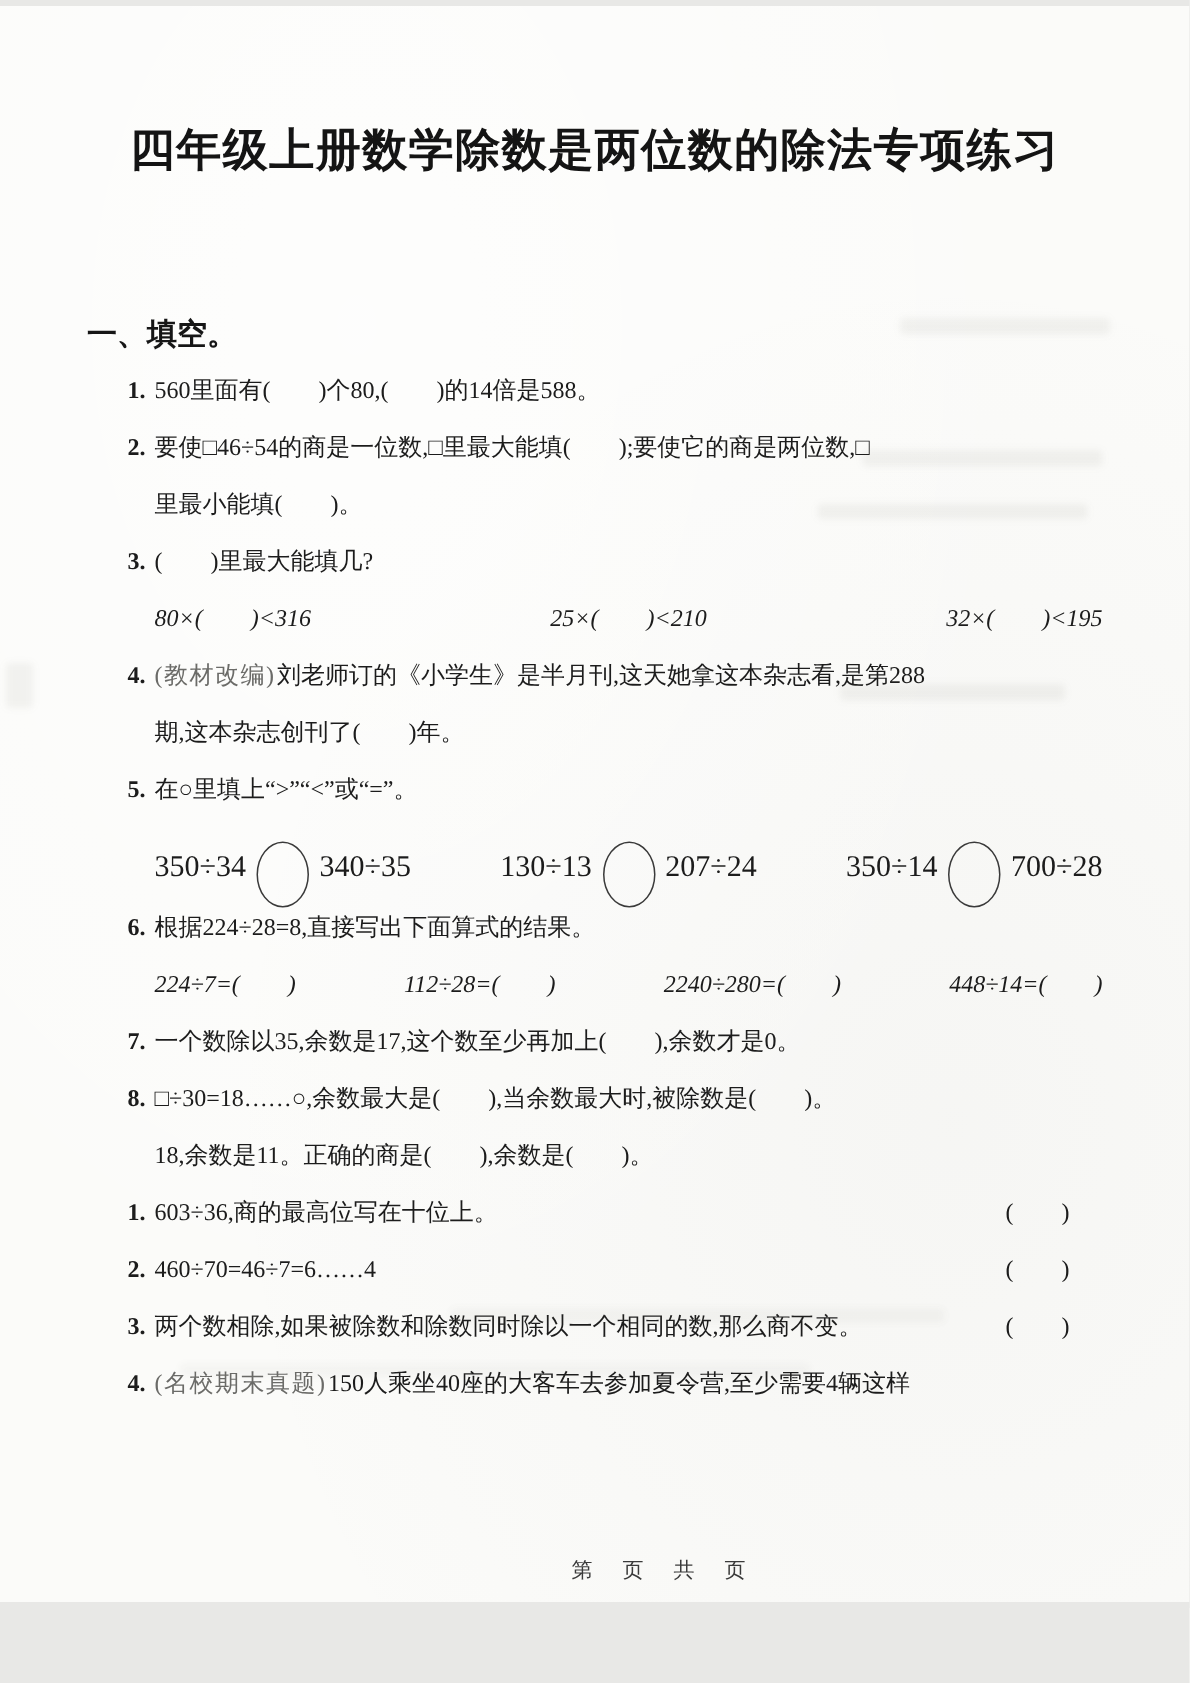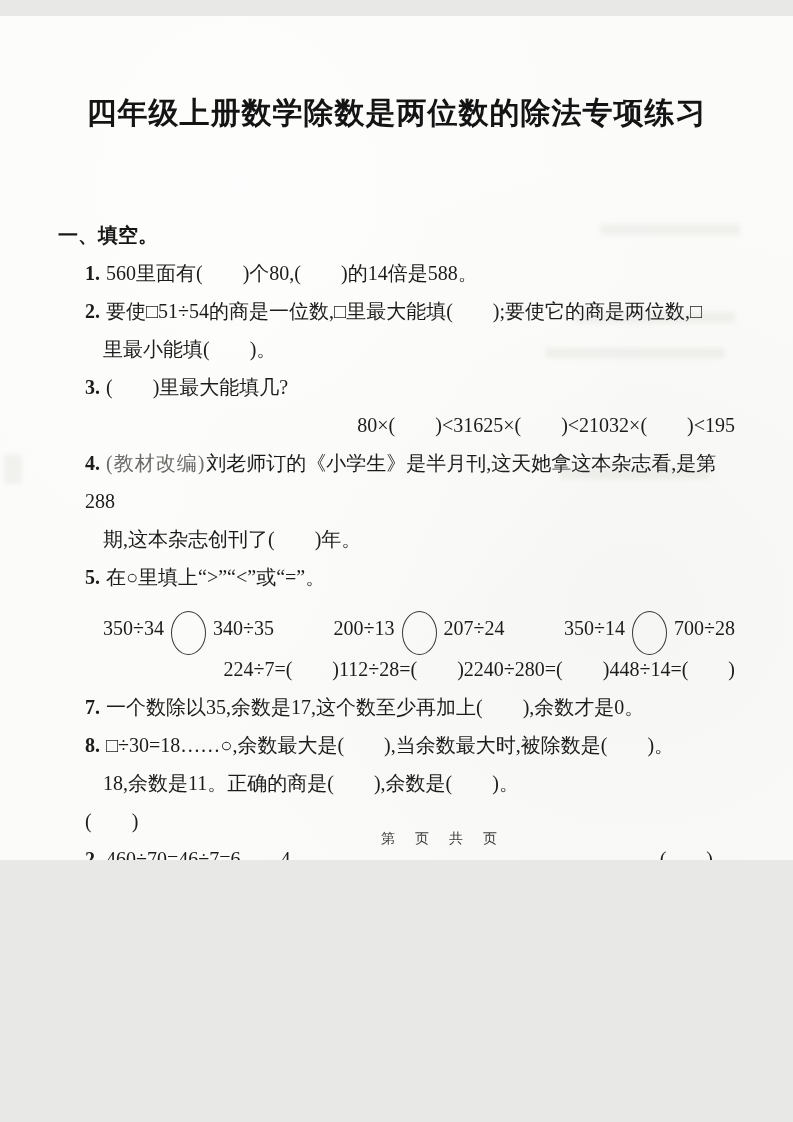--- a/index.html
+++ b/index.html
@@ -1,20 +1,20 @@
 <!DOCTYPE html>
 <html><head>
 <meta charset="utf-8">
 <style>
   html, body { margin: 0; padding: 0; background: #e8e8e6; }
   .page {
     position: relative;
     width: 793px;
-    height: 844px;
-    margin: 16px auto;
+    height: 1064px;
+    margin: 4px auto;
     background: #fbfbf9;
     background-image: radial-gradient(ellipse at 30% 20%, rgba(255,255,255,0.6), transparent 60%),
                       radial-gradient(ellipse at 80% 70%, rgba(120,120,115,0.04), transparent 55%);
     color: #1c1c1c;
     font-family: "Liberation Serif", "DejaVu Serif", serif;
     overflow: hidden;
   }
   .content { padding: 78px 58px 0 58px; }
 
   .title {
@@ -23,40 +23,41 @@
     font-family: "Liberation Sans", "DejaVu Sans", sans-serif;
     font-weight: 700;
     font-size: 30px;
     line-height: 38px;
     letter-spacing: 1px;
     color: #141414;
   }
 
   .body-block { margin-top: 84px; }
 
-  .line { font-size: 20px; line-height: 38px; }
+  .line { font-size: 16px; line-height: 38px; }
 
   .sec-heading {
     font-family: "Liberation Sans", "DejaVu Sans", sans-serif;
     font-weight: 700;
     font-size: 20px;
     line-height: 38px;
     color: #161616;
   }
 
   .q { margin-left: 27px; }
   .q-cont { margin-left: 45px; }
 
   .qnum { font-weight: 700; margin-right: 6px; }
   .tag { color: #6b6b68; letter-spacing: 1px; margin-right: 1px; }
 
   .row {
     display: flex;
-    justify-content: flex-end;
+    justify-content: space-between;
     margin-left: 45px;
+    font-style: italic;
   }
 
   .flexline { display: flex; justify-content: space-between; }
   .flexline .lhs { flex: 0 1 auto; }
   .answer { margin-right: 22px; white-space: nowrap; }
 
   .cmp-row {
     display: flex;
     justify-content: space-between;
     align-items: flex-end;
@@ -123,21 +124,21 @@
 
     <div class="body-block">
 
       <div class="sec-heading line">一、填空。</div>
 
       <div class="line q">
         <span class="qnum">1.</span><span>560里面有(　　)个80,(　　)的14倍是588。</span>
       </div>
 
       <div class="line q">
-        <span class="qnum">2.</span><span>要使□51÷54的商是一位数,□里最大能填(　　);要使它的商是两位数,□</span>
+        <span class="qnum">2.</span><span>要使□46÷54的商是一位数,□里最大能填(　　);要使它的商是两位数,□</span>
       </div>
       <div class="line q-cont">里最小能填(　　)。</div>
 
       <div class="line q">
         <span class="qnum">3.</span><span>(　　)里最大能填几?</span>
       </div>
       <div class="line row">
         <span>80×(　　)&lt;316</span>
         <span>25×(　　)&lt;210</span>
         <span>32×(　　)&lt;195</span>
@@ -151,59 +152,64 @@
       <div class="line q">
         <span class="qnum">5.</span><span>在○里填上“&gt;”“&lt;”或“=”。</span>
       </div>
       <div class="cmp-row">
         <span class="cmp">
           <span>350÷34</span>
           <span class="circle"></span>
           <span>340÷35</span>
         </span>
         <span class="cmp">
-          <span>200÷13</span>
+          <span>130÷13</span>
           <span class="circle"></span>
           <span>207÷24</span>
         </span>
         <span class="cmp">
           <span>350÷14</span>
           <span class="circle"></span>
           <span>700÷28</span>
         </span>
       </div>
 
+      <div class="line q">
+        <span class="qnum">6.</span><span>根据224÷28=8,直接写出下面算式的结果。</span>
+      </div>
       <div class="line row">
         <span>224÷7=(　　)</span>
         <span>112÷28=(　　)</span>
         <span>2240÷280=(　　)</span>
         <span>448÷14=(　　)</span>
       </div>
 
       <div class="line q">
         <span class="qnum">7.</span><span>一个数除以35,余数是17,这个数至少再加上(　　),余数才是0。</span>
       </div>
 
       <div class="line q">
         <span class="qnum">8.</span><span>□÷30=18……○,余数最大是(　　),当余数最大时,被除数是(　　)。</span>
       </div>
 
       <div class="line q-cont">18,余数是11。正确的商是(　　),余数是(　　)。</div>
 
 
       <div class="line q flexline">
+        <span class="lhs"><span class="qnum">1.</span><span>603÷36,商的最高位写在十位上。</span></span>
         <span class="answer">(　　)</span>
       </div>
 
       <div class="line q flexline">
         <span class="lhs"><span class="qnum">2.</span><span>460÷70=46÷7=6……4</span></span>
         <span class="answer">(　　)</span>
       </div>
 
       <div class="line q flexline">
+        <span class="lhs"><span class="qnum">3.</span><span>两个数相除,如果被除数和除数同时除以一个相同的数,那么商不变。</span></span>
         <span class="answer">(　　)</span>
       </div>
 
       <div class="line q">
         <span class="qnum">4.</span><span class="tag">(名校期末真题)</span><span>150人乘坐40座的大客车去参加夏令营,至少需要4辆这样</span>
       </div>
 
     </div>
   </div>
 

